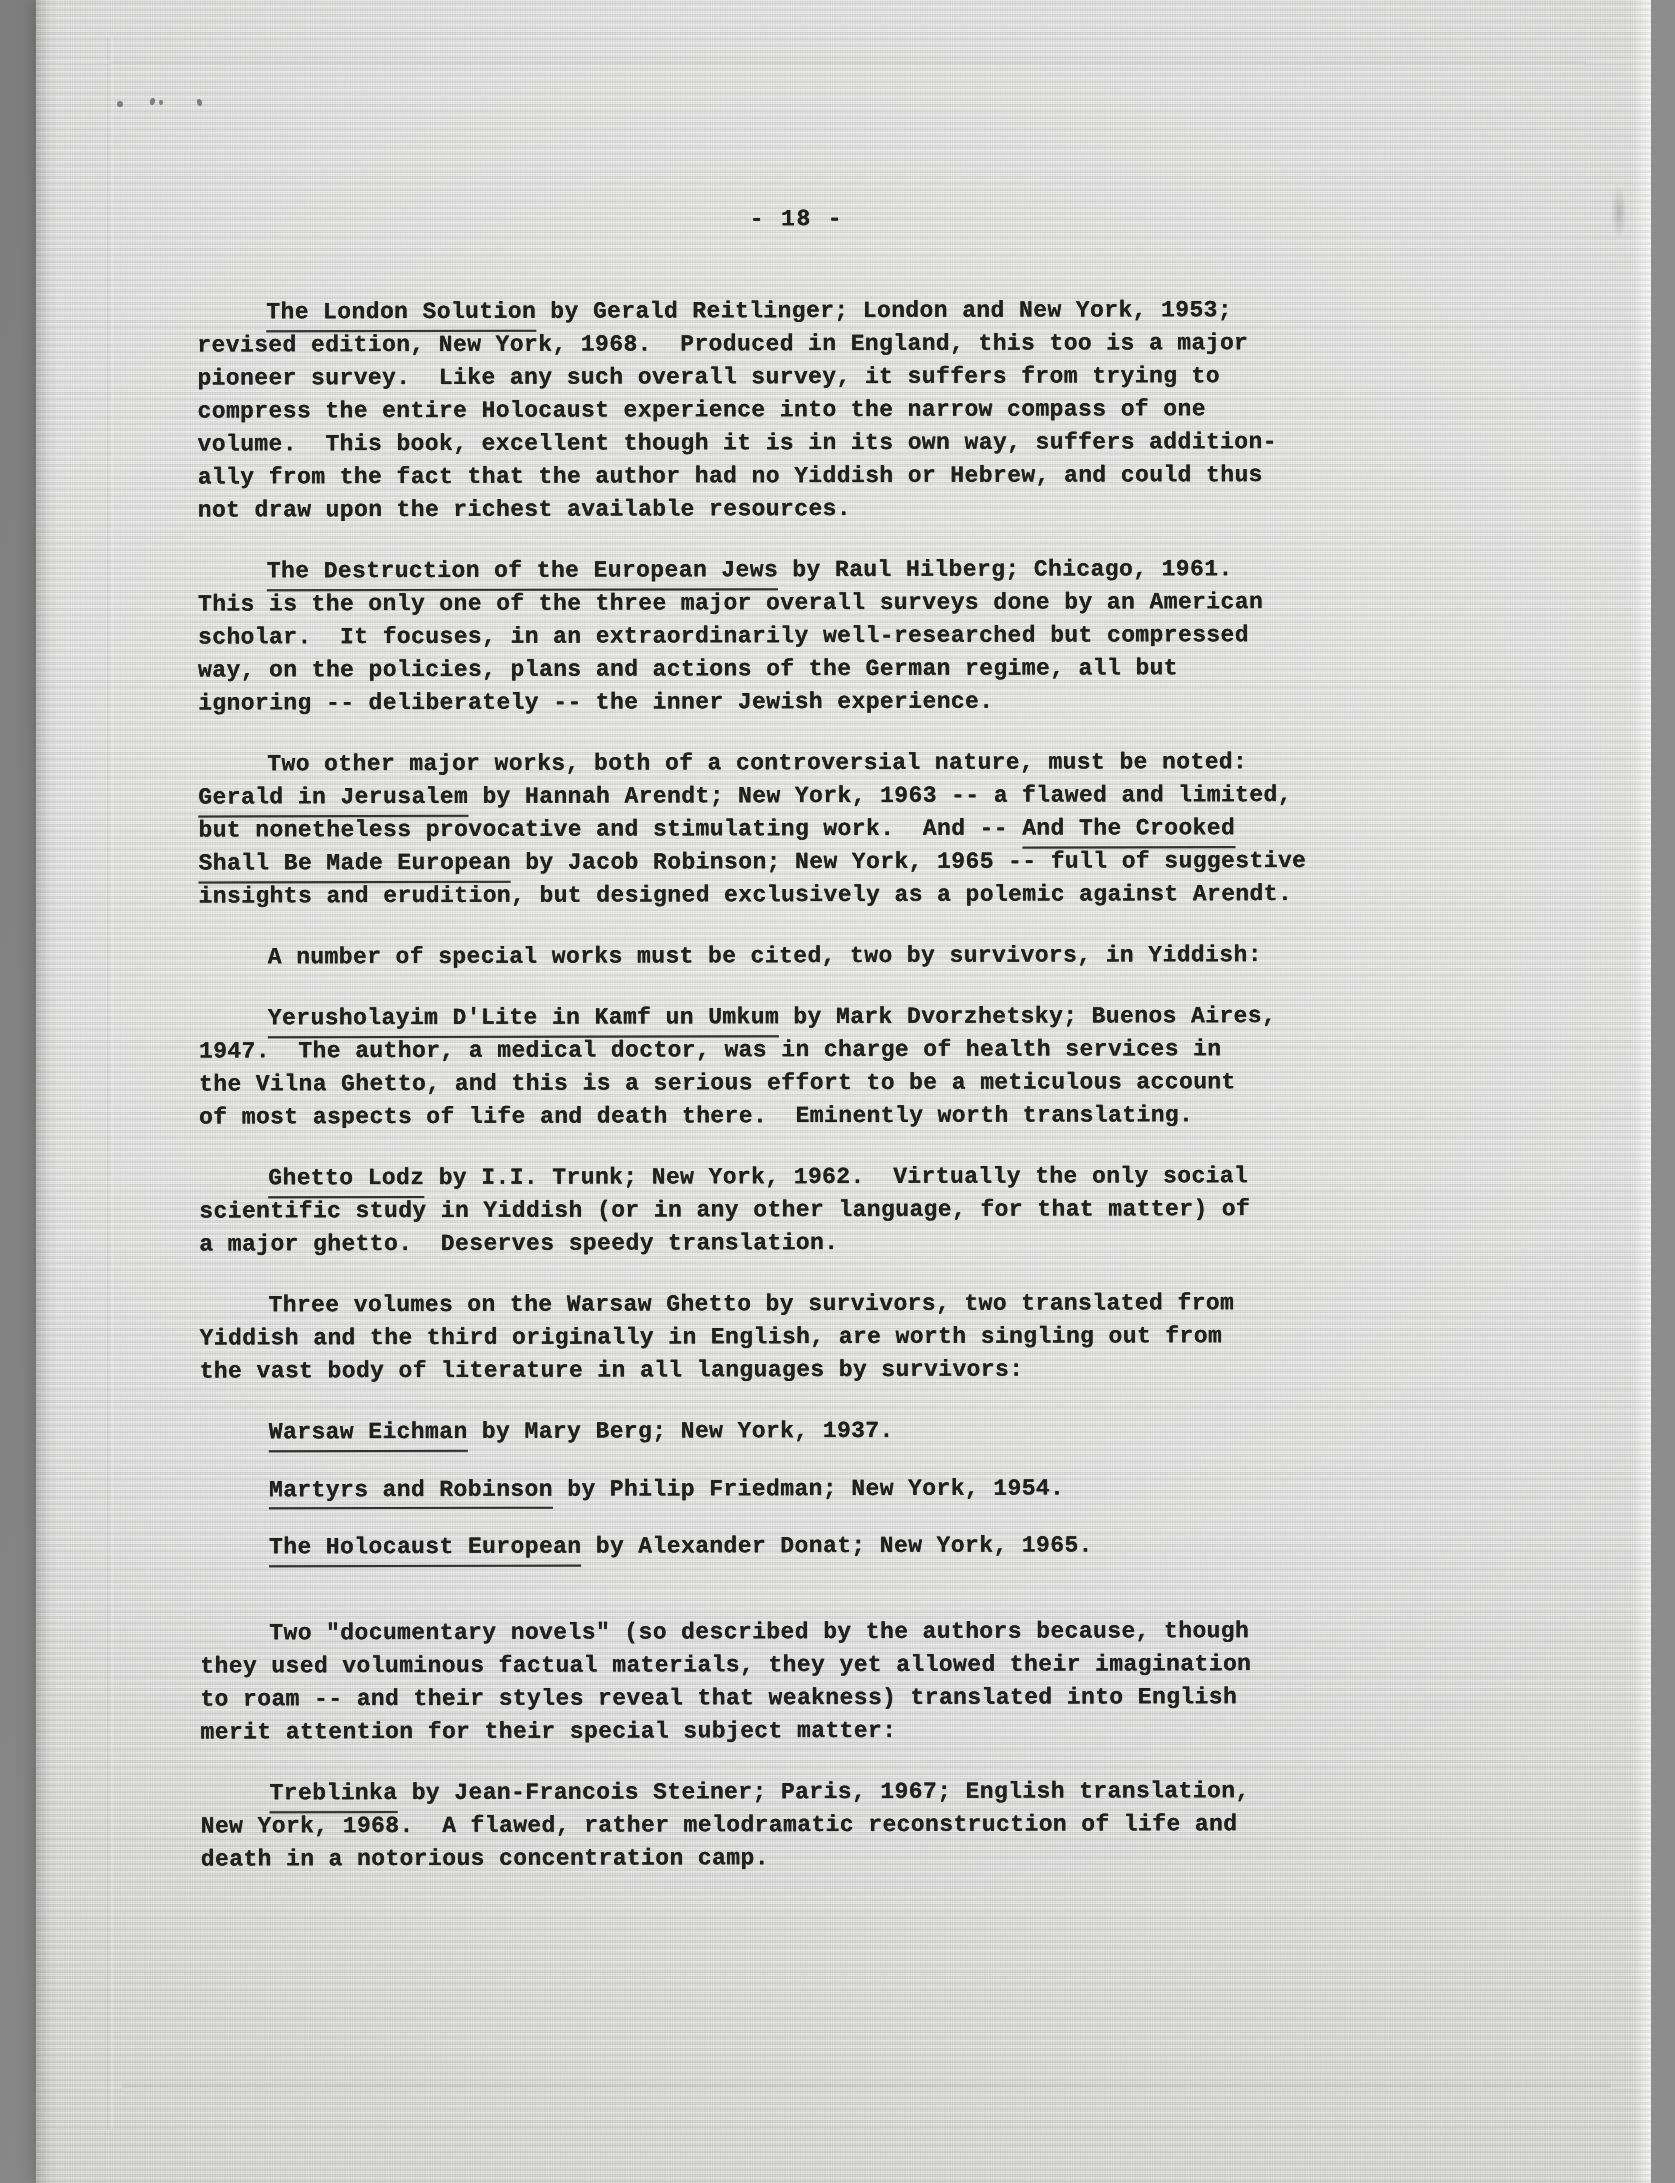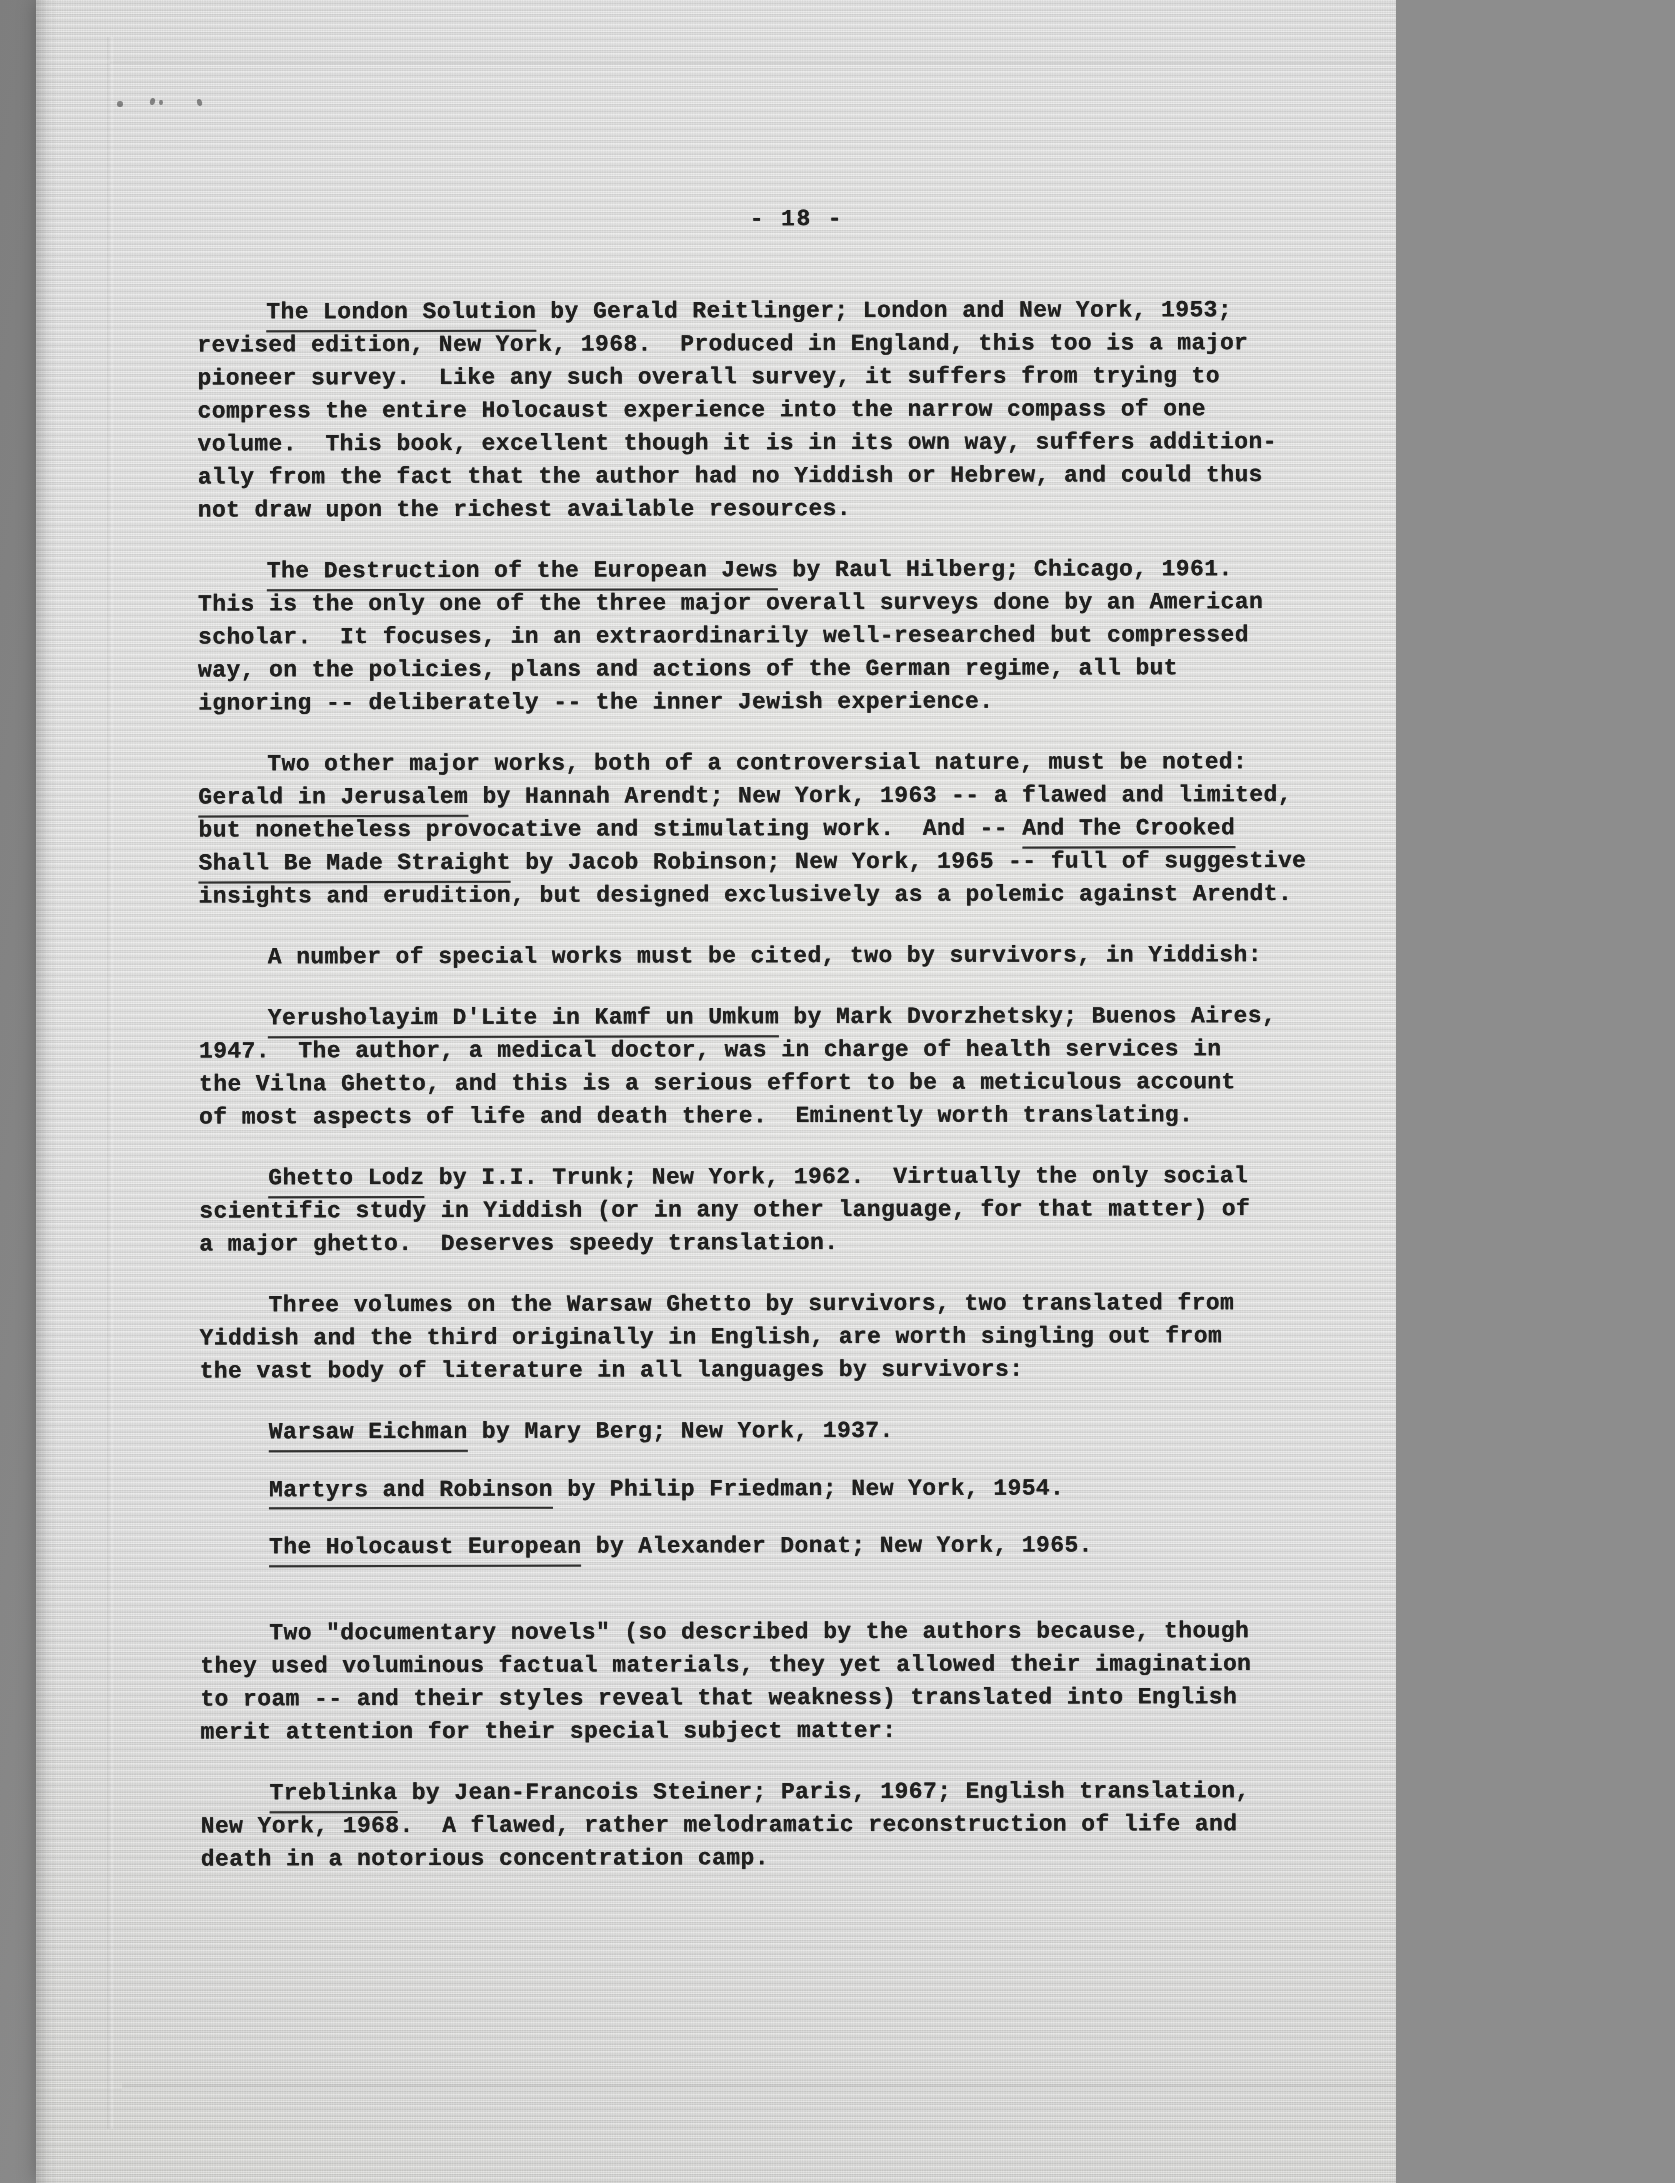--- a/index.html
+++ b/index.html
@@ -4,21 +4,21 @@
 <title>Typescript page 18</title>
 <style>
   html, body {
     margin: 0;
     padding: 0;
     background: #8d8d8d;
   }
 
   #page {
     position: relative;
-    width: 1396px;
+    width: 1651px;
     height: 2183px;
     overflow: hidden;
     background: #737373;
     font-family: "Liberation Mono", "DejaVu Sans Mono", monospace;
   }
 
   
   .scan-backdrop {
     position: absolute;
     inset: 0;
@@ -233,21 +233,21 @@
 
     <p class="para"><span class="indent"></span><span class="tu">The Destruction of the European Jews</span><span> by Raul Hilberg; Chicago, 1961.
 This is the only one of the three major overall surveys done by an American
 scholar.  It focuses, in an extraordinarily well-researched but compressed
 way, on the policies, plans and actions of the German regime, all but
 ignoring -- deliberately -- the inner Jewish experience.</span></p>
 
     <p class="para"><span class="indent"></span><span>Two other major works, both of a controversial nature, must be noted:
 </span><span class="tu">Gerald in Jerusalem</span><span> by Hannah Arendt; New York, 1963 -- a flawed and limited,
 but nonetheless provocative and stimulating work.  And -- </span><span class="tu">And The Crooked</span><span>
-</span><span class="tu">Shall Be Made Straight</span><span> by Jacob Robinson; New York, 1965 -- full of suggestive
+</span><span class="tu">Shall Be Made European</span><span> by Jacob Robinson; New York, 1965 -- full of suggestive
 insights and erudition, but designed exclusively as a polemic against Arendt.</span></p>
 
     <p class="para"><span class="indent"></span><span>A number of special works must be cited, two by survivors, in Yiddish:</span></p>
 
     <p class="para"><span class="indent"></span><span class="tu">Yerusholayim D'Lite in Kamf un Umkum</span><span> by Mark Dvorzhetsky; Buenos Aires,
 1947.  The author, a medical doctor, was in charge of health services in
 the Vilna Ghetto, and this is a serious effort to be a meticulous account
 of most aspects of life and death there.  Eminently worth translating.</span></p>
 
     <p class="para"><span class="indent"></span><span class="tu">Ghetto Lodz</span><span> by I.I. Trunk; New York, 1962.  Virtually the only social

